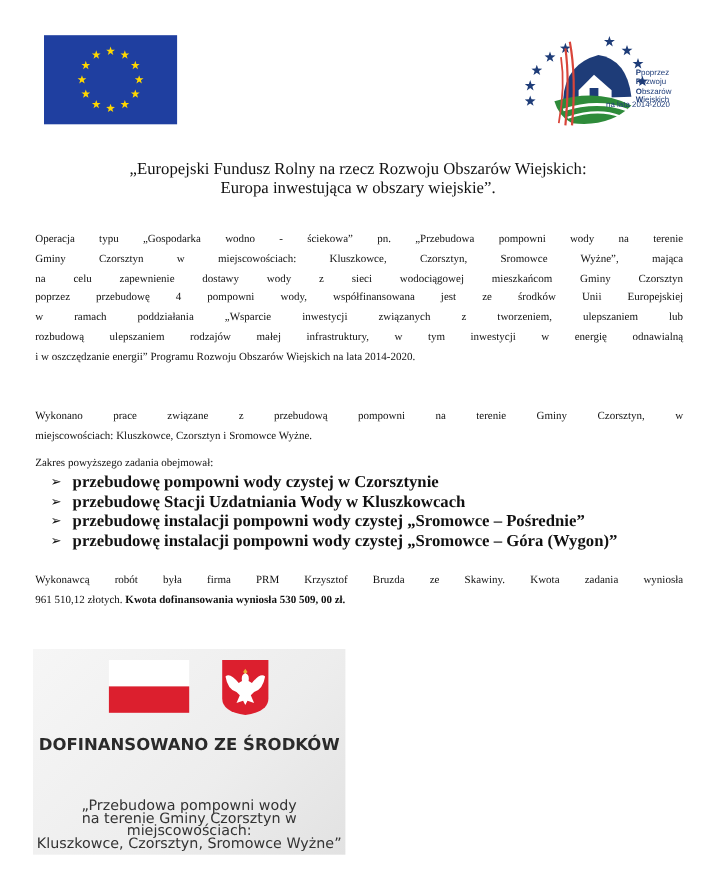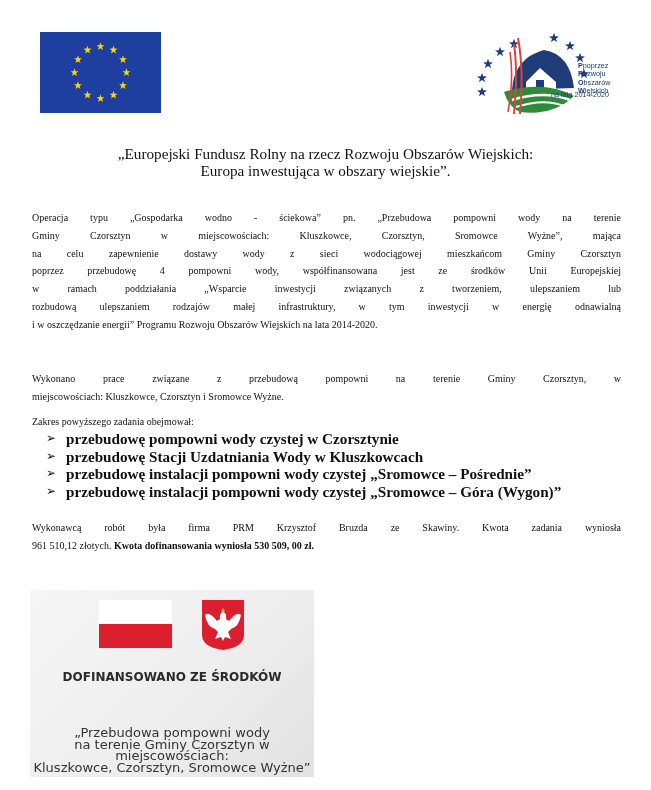--- a/index.html
+++ b/index.html
@@ -20,21 +20,21 @@
   .bullets{position:absolute;left:46px;top:430px;margin:0;padding:0;list-style:none;font-size:15.2px;line-height:17.5px;font-weight:bold;}
   .bullets li{position:relative;padding-left:20px;white-space:nowrap;}
   .bullets .arrow{position:absolute;left:0;top:0;font-weight:normal;font-family:"DejaVu Sans",sans-serif;font-size:12px;}
   .p4{top:519px;}
   .gov{position:absolute;left:30px;top:590px;width:284px;height:187px;background:linear-gradient(135deg,#f6f6f6 0%,#ededed 60%,#e2e2e2 100%);overflow:hidden;}
   .pl-flag{position:absolute;left:69px;top:10px;width:73px;height:48px;}
   .pl-flag .w{height:24px;background:#fff;}
   .pl-flag .r{height:24px;background:#dc1f2e;}
   .pl-emblem{position:absolute;left:171px;top:9px;width:44px;height:52px;}
   .gov-text{position:absolute;left:0;width:284px;text-align:center;font-family:"DejaVu Sans",sans-serif;color:#2a2a2a;}
-  .g1{top:80px;font-size:12px;font-weight:bold;line-height:14px;}
+  .g1{top:80px;font-size:15px;font-weight:bold;line-height:14px;}
   .g2{top:118px;font-size:8.4px;font-weight:bold;}
   .g3{top:137px;font-size:13px;line-height:11.5px;color:#333;}
 </style>
 </head>
 <body>
 
 <div class="eu-flag">
   <svg id="eu-svg" viewBox="0 0 121 81">
       <polygon points="60.50,10.30 61.49,13.14 64.49,13.20 62.10,15.02 62.97,17.90 60.50,16.18 58.03,17.90 58.90,15.02 56.51,13.20 59.51,13.14" fill="#ffd700"></polygon>
       <polygon points="73.50,13.78 74.49,16.62 77.49,16.69 75.10,18.50 75.97,21.38 73.50,19.66 71.03,21.38 71.90,18.50 69.51,16.69 72.51,16.62" fill="#ffd700"></polygon>

